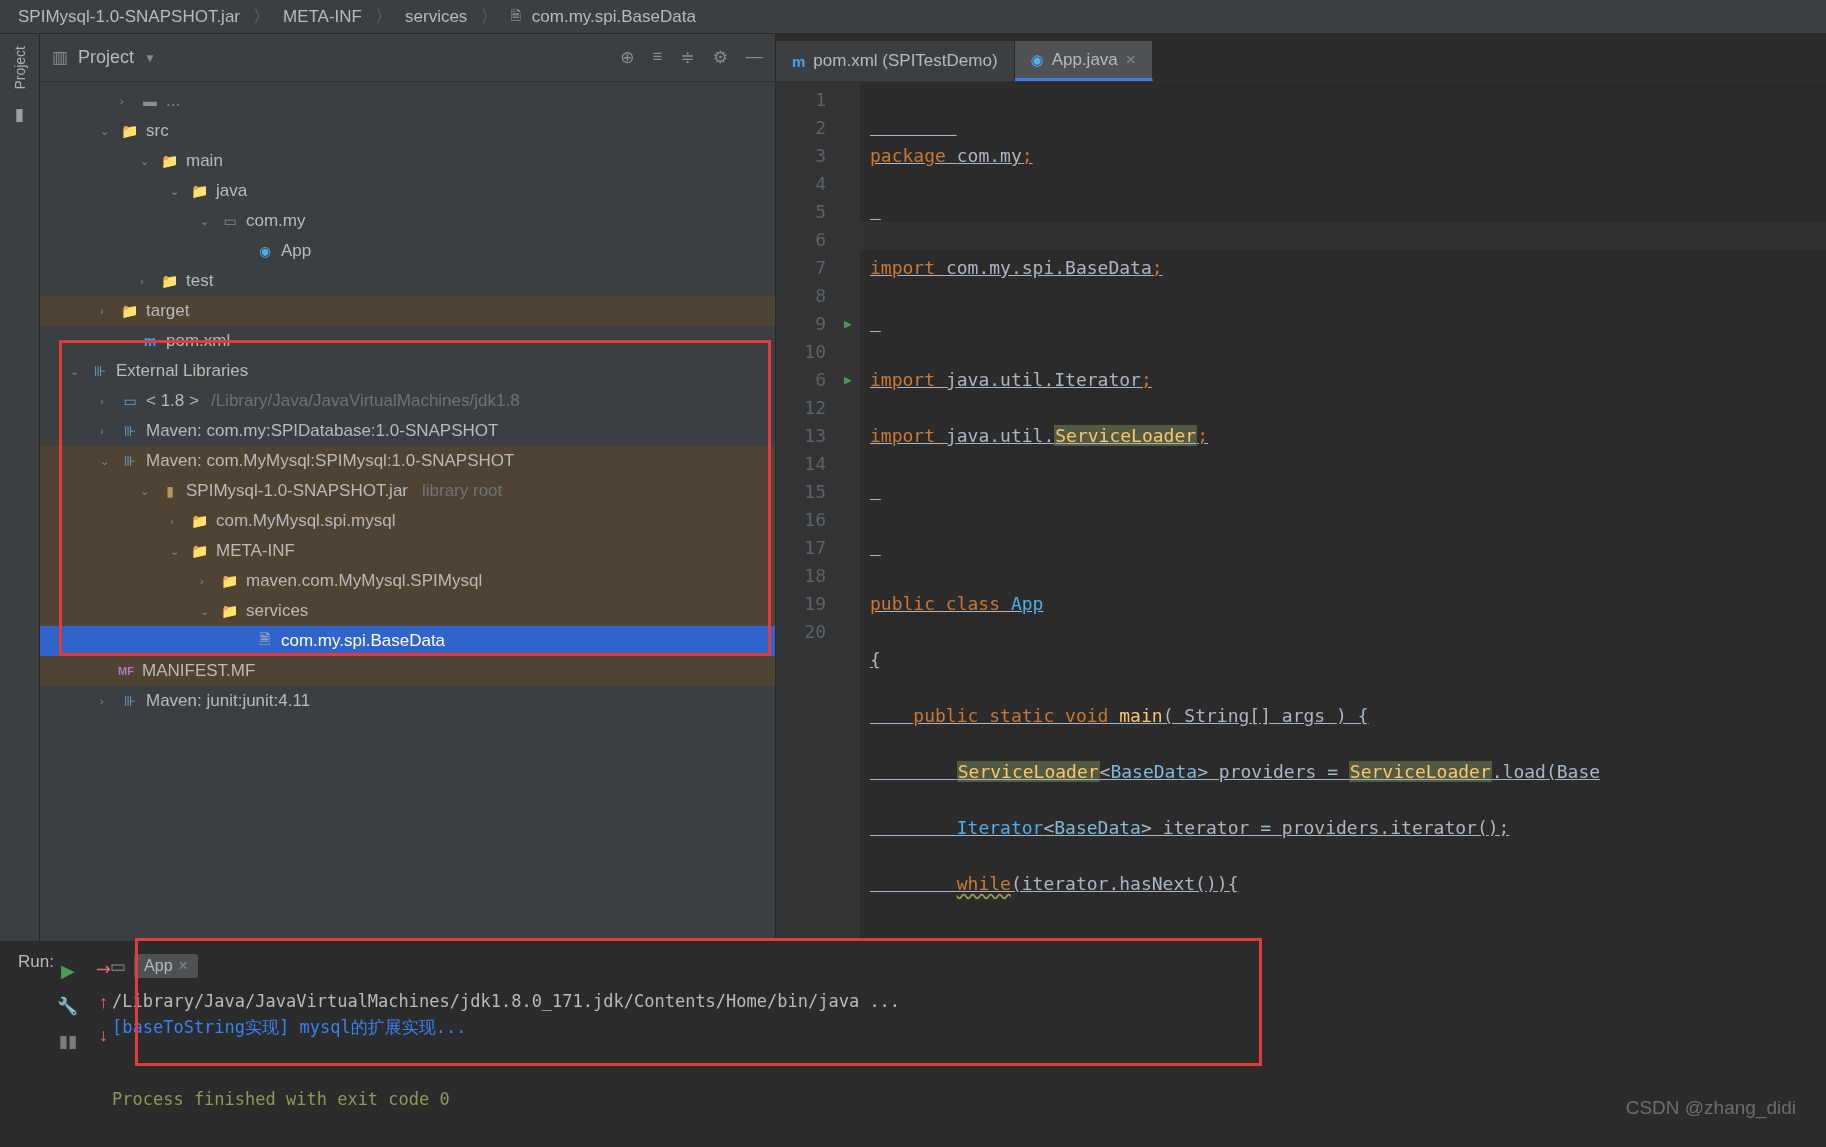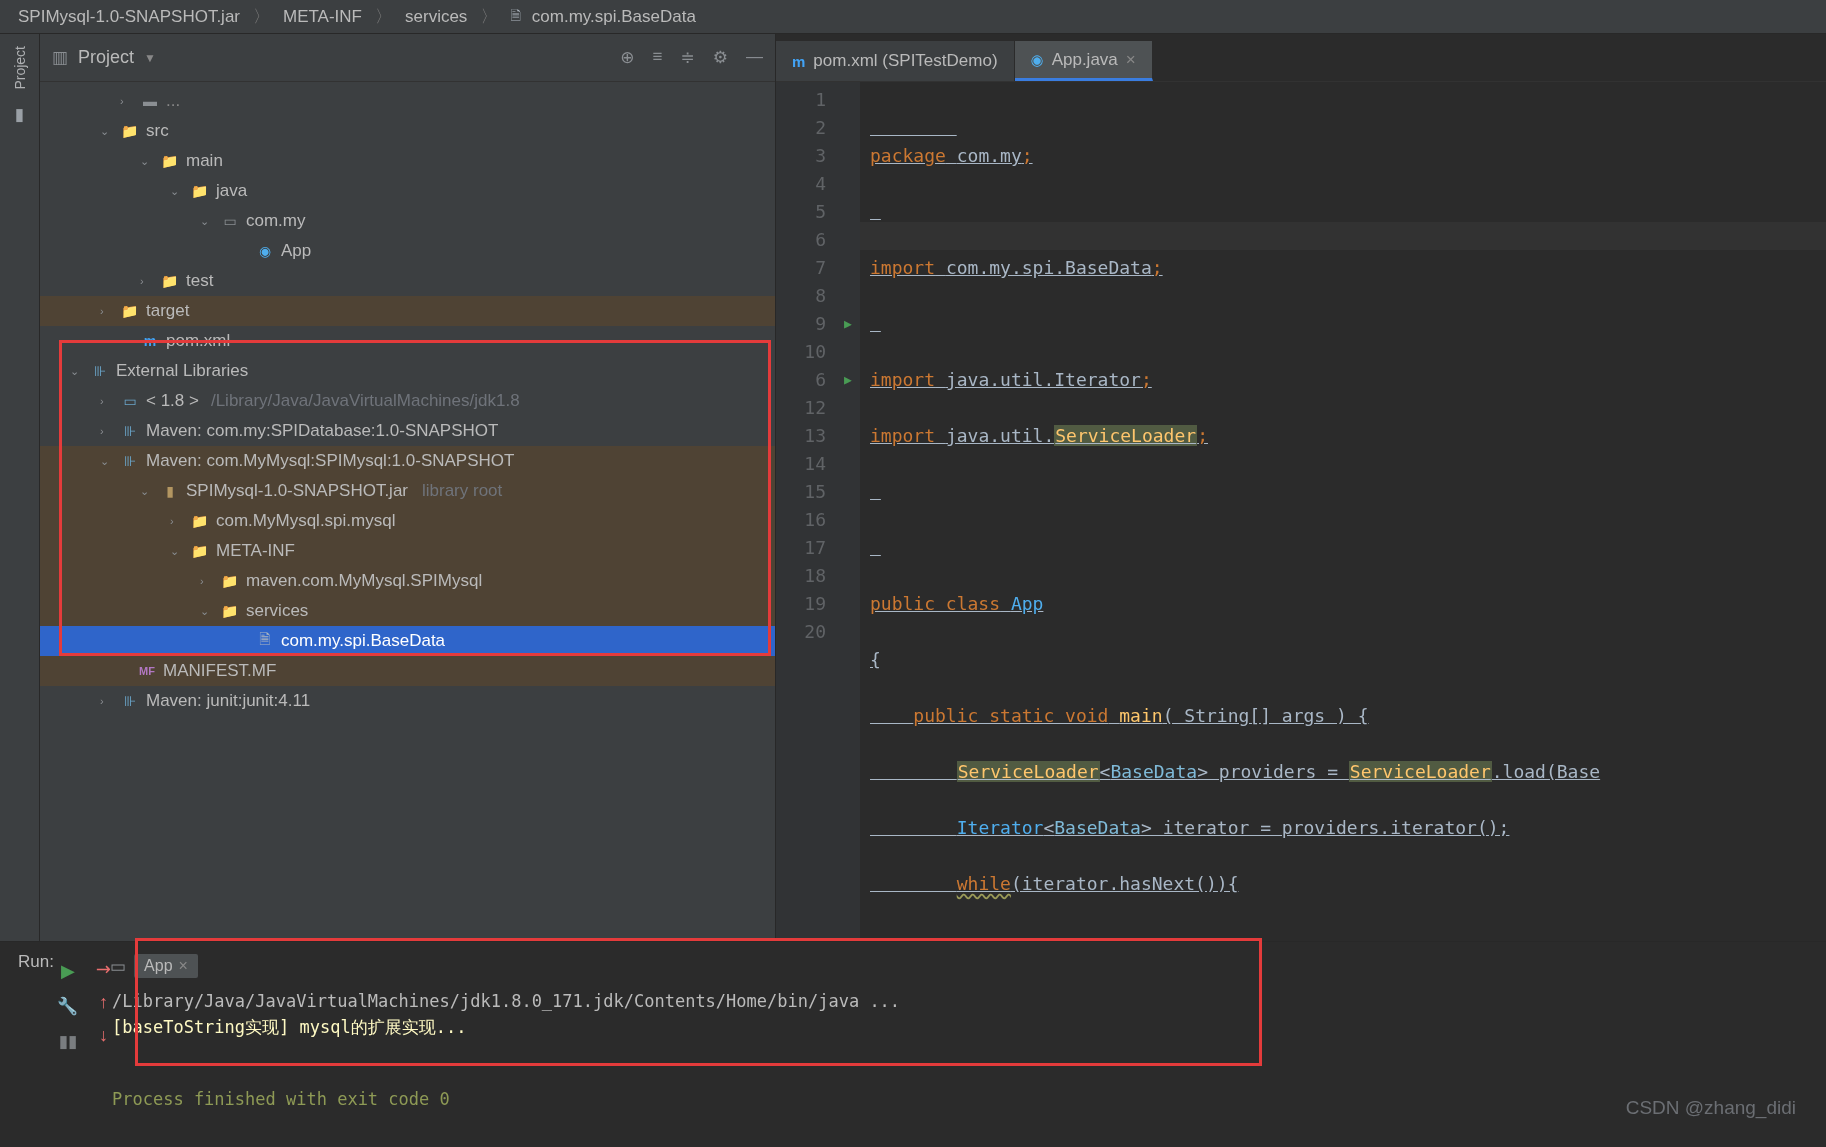--- a/index.html
+++ b/index.html
@@ -104,21 +104,21 @@
 .wave { text-decoration: underline wavy #9a9a58; text-underline-offset:3px;}
 .punct { color:#cc7832; }
 .footer { height:206px; border-top:1px solid #282828; background:#2b2b2b; display:flex; }
 .run-label { width:100px; padding:10px 10px 0 18px; color:#bababa; font-size:17px;}
 .run-body { flex:1; padding:8px 0 0 0; position:relative;}
 .run-tabs { display:flex; align-items:center; gap:8px; padding:4px 10px; color:#bababa;}
 .run-tabs .rt { background:#4e5254; padding:3px 10px; border-radius:2px; display:flex; gap:6px; align-items:center; font-size:16px;}
 .run-tabs .close { color:#888; }
 .console { font-family:Menlo,Consolas,monospace; font-size:17px; padding:6px 12px; line-height:26px;}
 .console .c1 { color:#bbbbbb; }
-.console .c2 { color:#fef9c3; }
+.console .c2 { color:#3b82f6; }
 .console .exit { color:#8e9a55;margin-top:20px; }
 .red-box.box2 { left:135px; top:938px; width:1127px; height:128px; }
 .watermark { position:fixed; right:30px; bottom:28px; color:#6b6e73; font-size:19px;}
 .play-g { color:#499c54; font-size:18px;}
 .arrow-up { color:#e86e6e; font-size:18px;}
 .arrow-dn { color:#e86e6e; font-size:18px;}
 .wrench { color:#9aa0a6; font-size:17px;}
 </style>
 </head>
 <body>
@@ -245,21 +245,21 @@
       </div>
       <div class="tree-row highlight-brown" style="padding-left:160px">
         <span class="arrow">⌄</span>
           <span class="ic folder-ic">📁</span>
           <span>services</span>
       </div>
       <div class="tree-row selected" style="padding-left:215px">
         <span class="ic file-gen">🗎</span>
           <span>com.my.spi.BaseData</span>
       </div>
-      <div class="tree-row highlight-brown" style="padding-left:97px">
+      <div class="tree-row highlight-brown" style="padding-left:76px">
         <span class="ic" style="color:#b277c2;font-size:11px;font-weight:bold">MF</span>
           <span>MANIFEST.MF</span>
       </div>
       <div class="tree-row" style="padding-left:60px">
         <span class="arrow">›</span>
           <span class="ic lib-ic">⊪</span>
           <span>Maven: junit:junit:4.11</span>
       </div>
     </div>
   </div>

